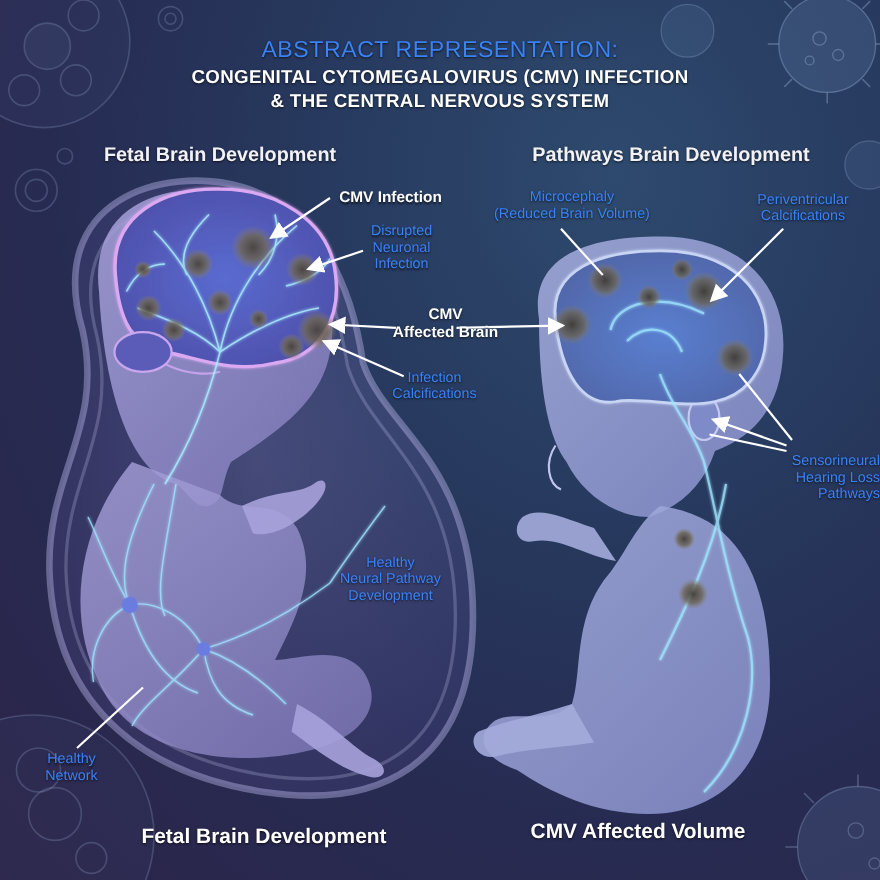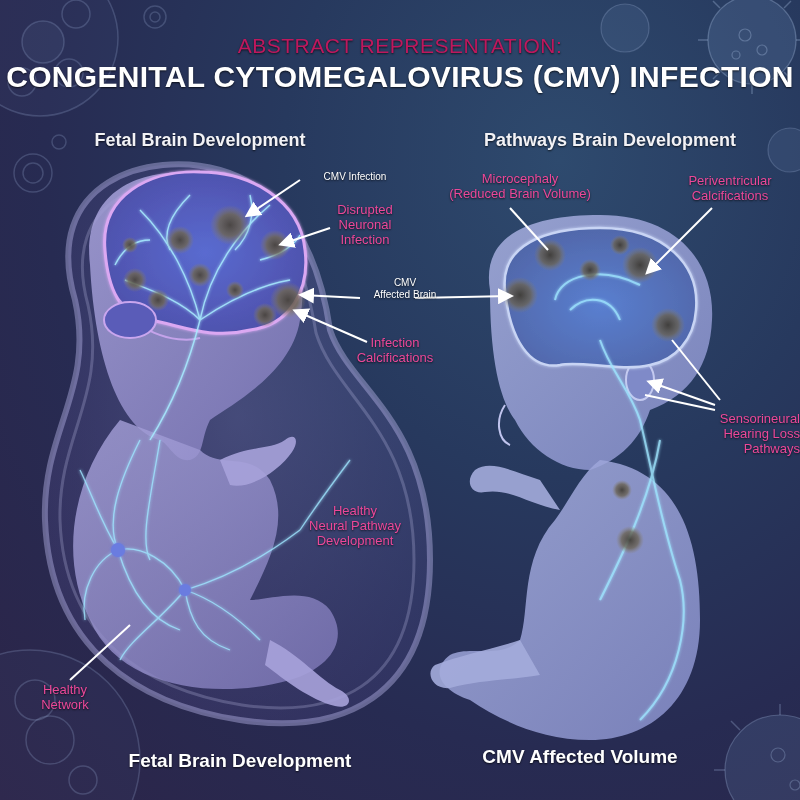--- a/index.html
+++ b/index.html
@@ -4,27 +4,27 @@
 <style>
   html, body { margin: 0; padding: 0; }
   body {
     width: 800px; height: 800px; overflow: hidden; position: relative;
     background: radial-gradient(ellipse at 70% 20%, #2e4a6e 0%, #27395e 35%, #272b52 65%, #2c2448 100%);
     font-family: "Liberation Sans", "DejaVu Sans", sans-serif;
     color: #fff;
   }
   .layer { position: absolute; left: 0; top: 0; width: 800px; height: 800px; }
   .txt { position: absolute; text-align: center; text-shadow: 0 1px 2px rgba(0,0,0,0.7); line-height: 1.15; }
-  .title-sub { top: 34px; left: 0; width: 800px; font-size: 21px; letter-spacing: 0.5px; color: #be185d; }
-  .title-main { top: 60px; left: 0; width: 800px; font-size: 30px; font-weight: bold; letter-spacing: 0.3px; }
+  .title-sub { top: 34px; left: 0; width: 800px; font-size: 21px; letter-spacing: 0.5px; color: #3b82f6; }
+  .title-main { top: 60px; left: 0; width: 800px; font-size: 17px; font-weight: bold; letter-spacing: 0.3px; }
   .title-main div { margin-bottom: 2px; }
   .sec-head { font-size: 18px; font-weight: bold; color: #f2f2f6; }
   .foot { font-size: 19px; font-weight: bold; }
-  .lbl { font-size: 13px; color: #ec4899; }
-  .lbl-b { font-size: 10px; font-weight: normal; }
+  .lbl { font-size: 13px; color: #3b82f6; }
+  .lbl-b { font-size: 14px; font-weight: bold; }
 </style>
 </head>
 <body>
 
 <svg class="layer" viewBox="0 0 800 800">
   <g fill="none" stroke="#8fa3c8" stroke-opacity="0.28" stroke-width="1.5">
 
     <g>
       <circle cx="40" cy="38" r="78" fill="#7d8fc0" fill-opacity="0.06"></circle>
       <circle cx="43" cy="42" r="21" fill="#8ea0cc" fill-opacity="0.08"></circle>
@@ -233,20 +233,21 @@
     <line x1="720" y1="400" x2="672" y2="340"></line>
     <line x1="715" y1="405" x2="650" y2="382" marker-end="url(#ah)"></line>
     <line x1="715" y1="410" x2="645" y2="395"></line>
     <line x1="70" y1="680" x2="130" y2="625"></line>
   </g>
 </svg>
 
 <div class="txt title-sub">ABSTRACT REPRESENTATION:</div>
 <div class="txt title-main">
   <div>CONGENITAL CYTOMEGALOVIRUS (CMV) INFECTION</div>
+  <div>&amp; THE CENTRAL NERVOUS SYSTEM</div>
 </div>
 
 <div class="txt sec-head" style="left:60px; top:130px; width:280px;">Fetal Brain Development</div>
 <div class="txt sec-head" style="left:460px; top:130px; width:300px;">Pathways Brain Development</div>
 
 <div class="txt lbl-b" style="left:290px; top:171px; width:130px;">CMV Infection</div>
 <div class="txt lbl" style="left:320px; top:203px; width:90px;">
   <div>Disrupted</div>
   <div>Neuronal</div>
   <div>Infection</div>

